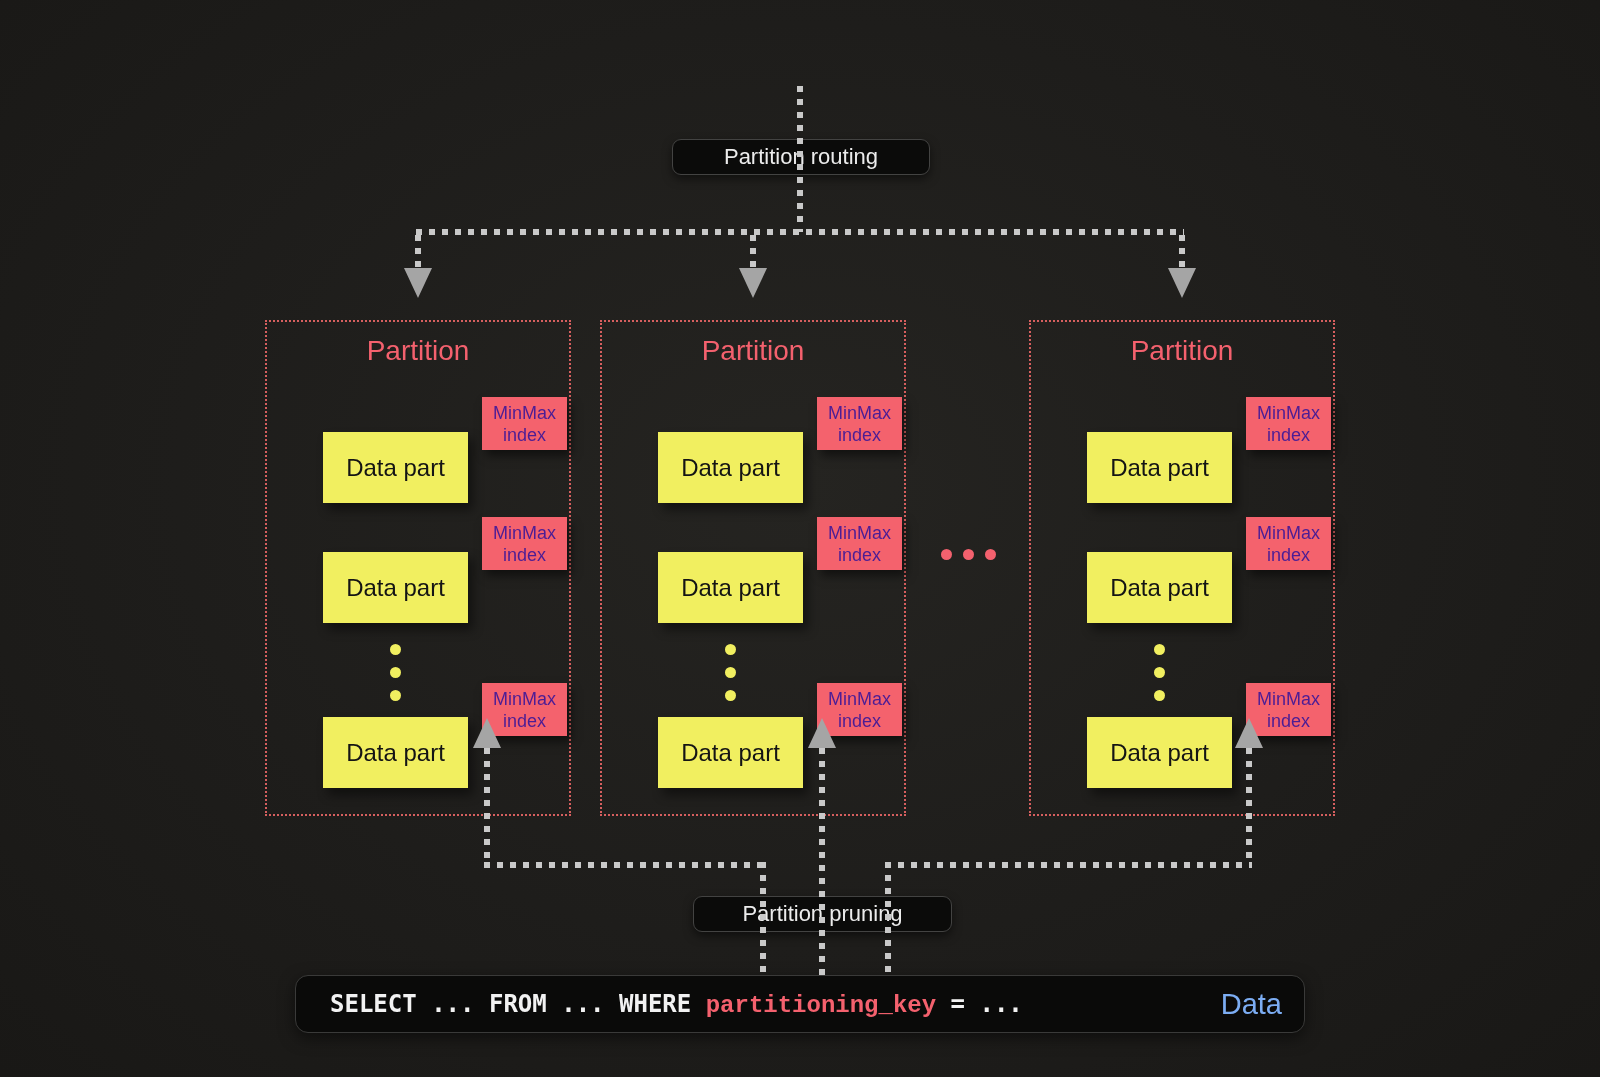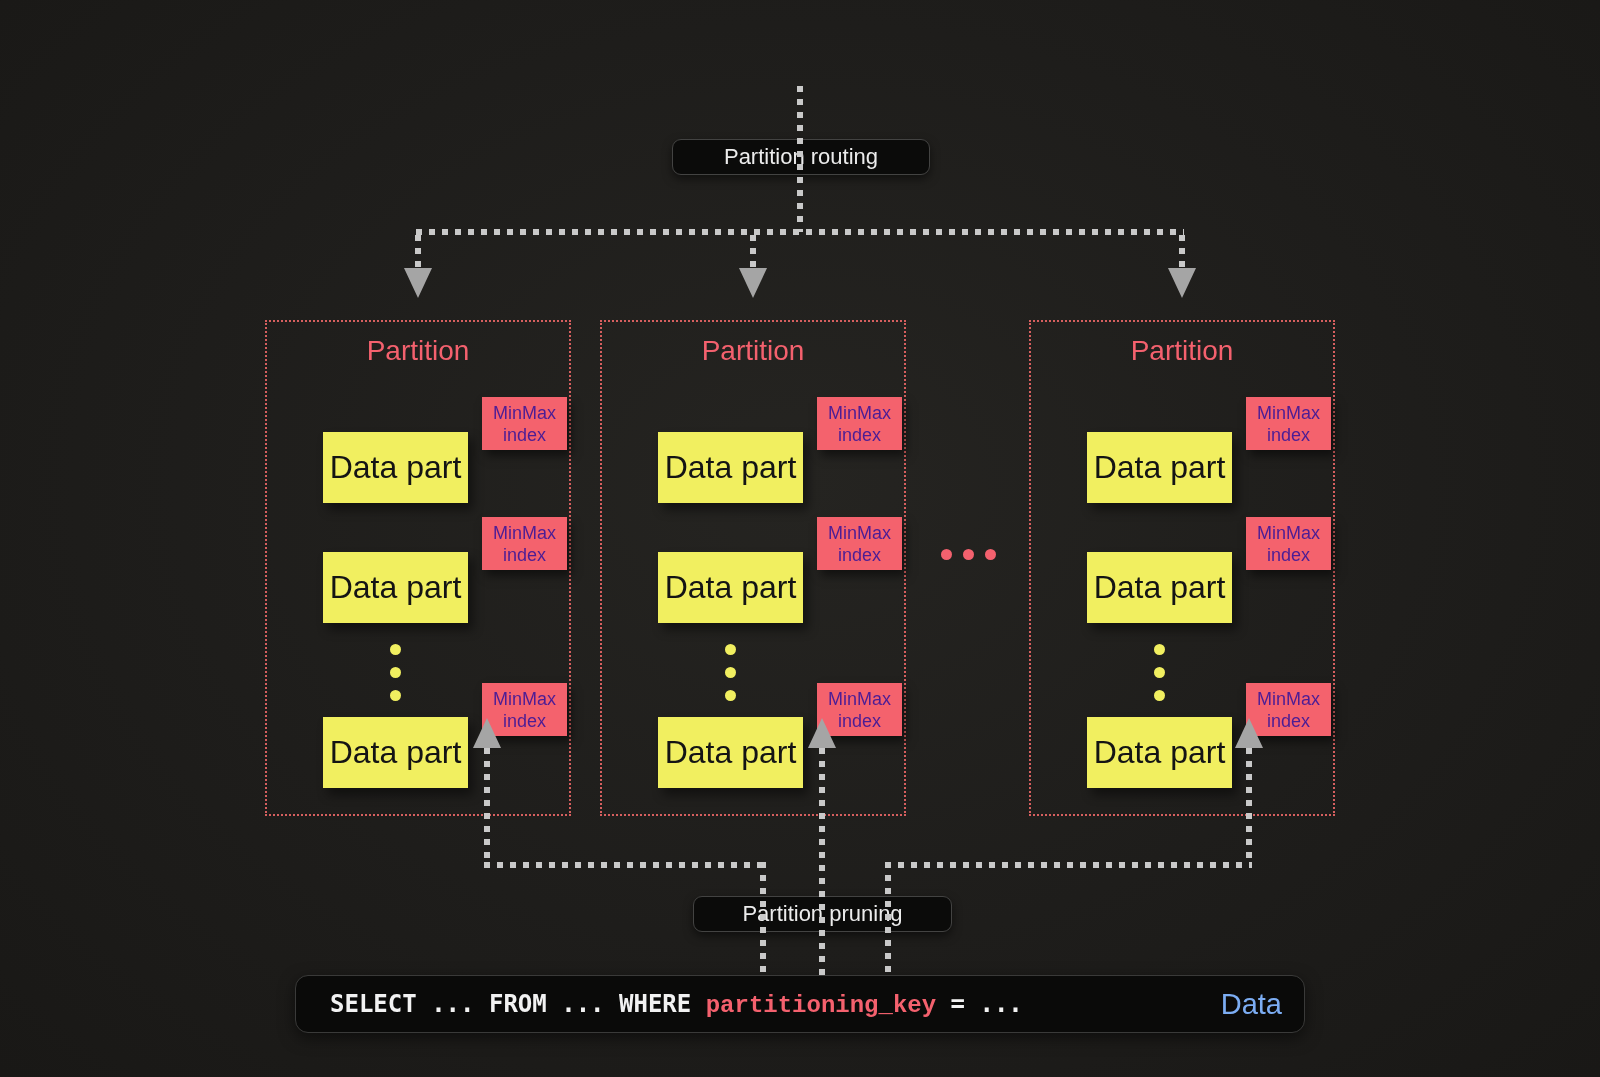--- a/index.html
+++ b/index.html
@@ -44,21 +44,21 @@
   
   .partition{
     position:absolute;top:320px;width:306px;height:496px;box-sizing:border-box;
     border:2px dotted #d65f5f;z-index:1;
   }
   .ptitle{position:absolute;top:13px;left:0;width:100%;text-align:center;
     font-size:28px;color:#f4616e;}
   .datapart{
     position:absolute;left:56px;width:145px;height:71px;background:#f1ef60;
     display:flex;align-items:center;justify-content:center;
-    font-size:32px;color:#141414;z-index:2;box-shadow:5px 7px 10px rgba(0,0,0,.45);
+    font-size:24px;color:#141414;z-index:2;box-shadow:5px 7px 10px rgba(0,0,0,.45);
   }
   .minmax{
     position:absolute;left:167px;width:85px;height:53px;background:#f4626d;
     display:flex;align-items:center;justify-content:center;text-align:center;
     font-size:18px;line-height:22px;color:#4c1d95;z-index:3;box-shadow:4px 6px 9px rgba(0,0,0,.5);margin-left:48px;
   }
   .dp1{top:110px;} .mm1{top:75px;}
   .dp2{top:230px;} .mm2{top:195px;}
   .dp3{top:395px;} .mm3{top:361px;}
   .ydot{position:absolute;left:123px;width:11px;height:11px;border-radius:50%;background:#f1ef60;}

